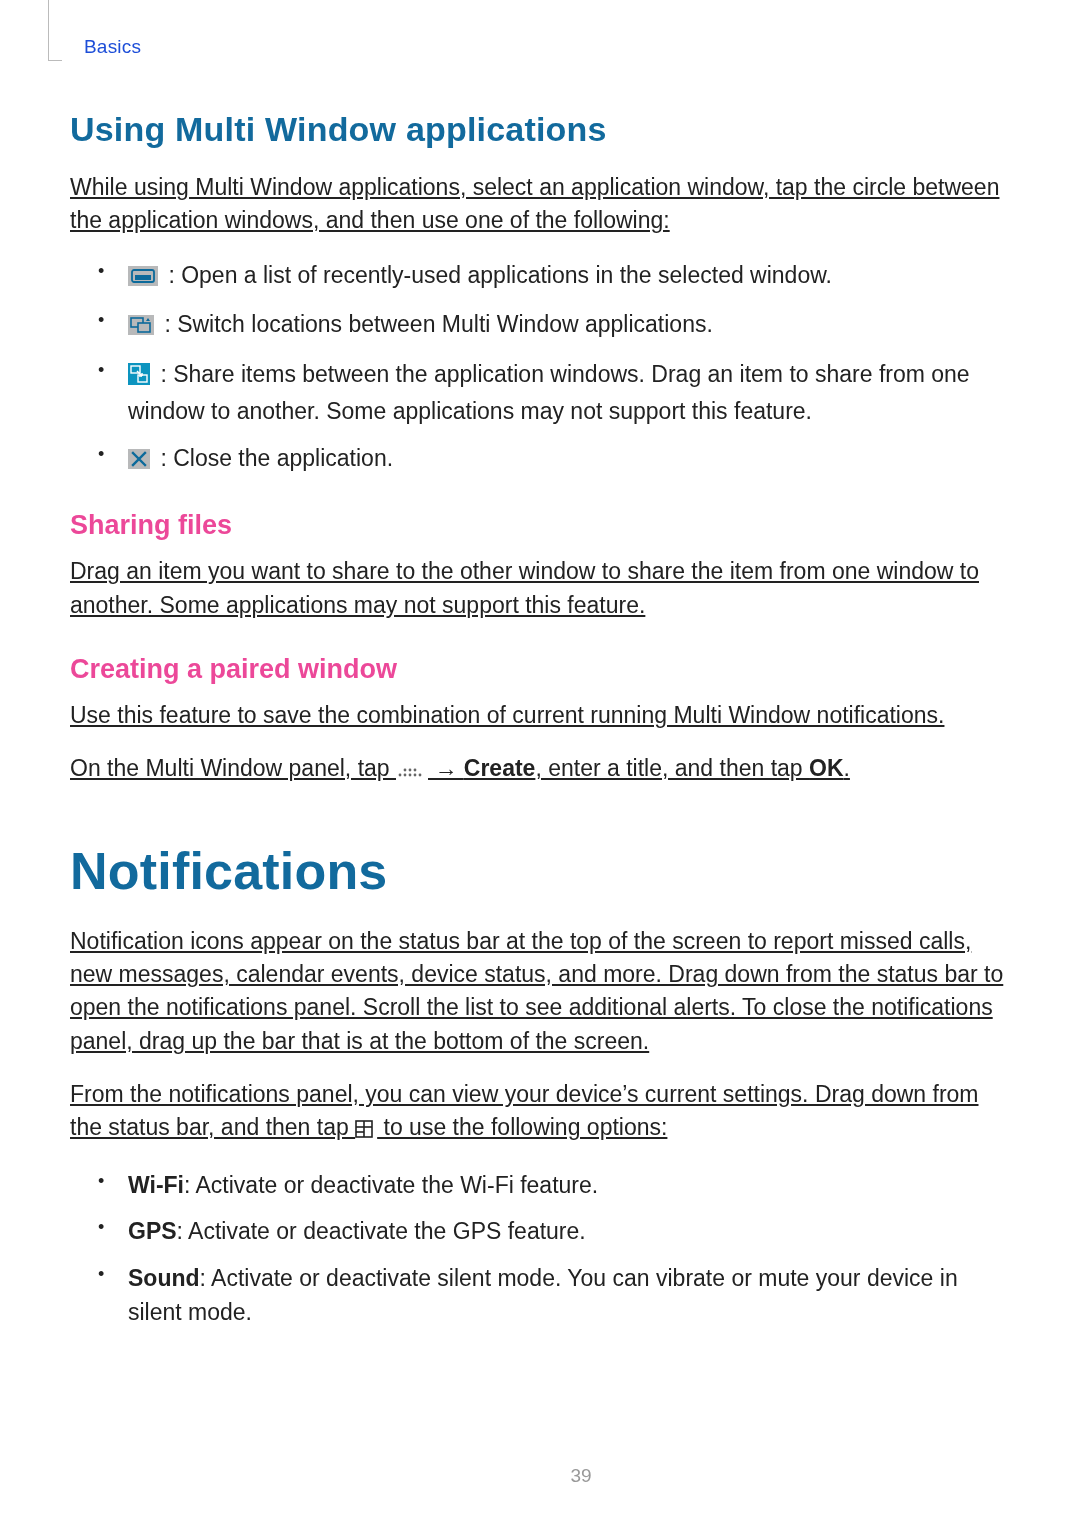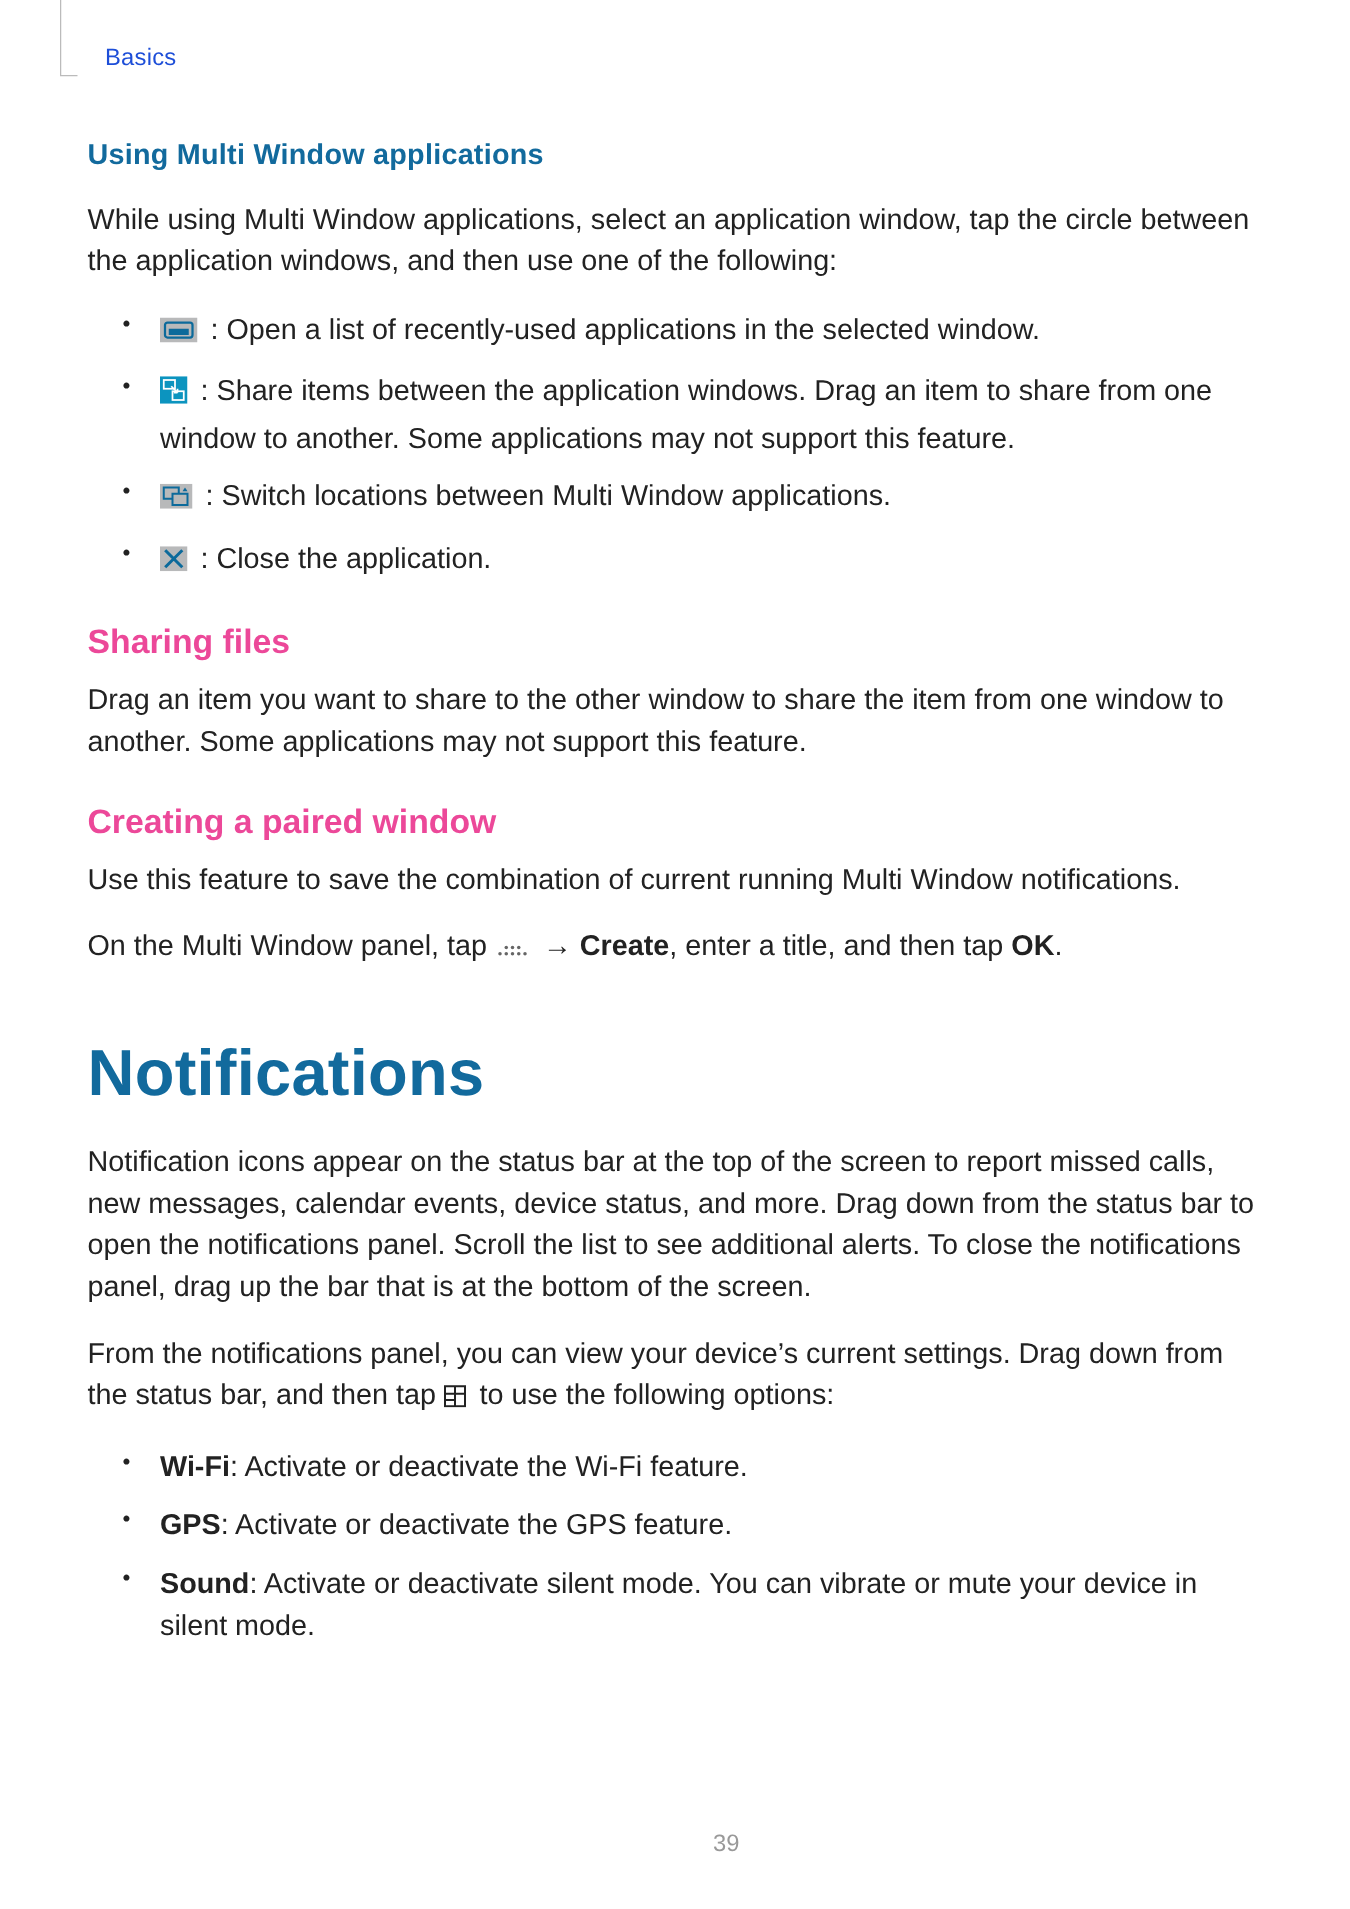--- a/index.html
+++ b/index.html
@@ -21,23 +21,23 @@
     position:absolute;
     top:36px;
     left:84px;
     font-size:19px;
     color:#1d4ed8;
     letter-spacing:0.2px;
   }
 
   .page { padding: 110px 70px 0 70px; }
 
-  .h2 { color:#126a9d; font-size:23px; font-weight:600; margin-bottom:22px; letter-spacing:0.2px; }
+  .h2 { color:#126a9d; font-size:34px; font-weight:600; margin-bottom:22px; letter-spacing:0.2px; }
   .body { font-size:23px; line-height:1.45; color:#222; }
-  .para { margin-bottom:20px; }
+  .para { margin-bottom:20px;text-decoration:underline; }
 
   ul.iconlist, ul.txtlist { list-style:none; margin:10px 0 24px 0; }
   ul.iconlist > li, ul.txtlist > li { position:relative; padding-left:58px; font-size:23px; line-height:1.5; margin-bottom:12px; }
   ul.iconlist > li::before, ul.txtlist > li::before {
     content:"•"; position:absolute; left:28px; top:0; font-size:18px; color:#222;
   }
 
   .inline-icon {
     display:inline-block;
     vertical-align:-3px;
@@ -75,38 +75,38 @@
       <span class="inline-icon">
         <svg width="30" height="20" viewBox="0 0 30 20">
           <rect x="0" y="0" width="30" height="20" fill="#b8b9ba"></rect>
           <rect x="4" y="4" width="22" height="12" rx="2" fill="none" stroke="#0c6a9b" stroke-width="1.8"></rect>
           <rect x="7" y="9" width="16" height="5" fill="#0c6a9b"></rect>
         </svg>
       </span><span> : Open a list of recently-used applications in the selected window.</span>
     </li>
     <li>
       <span class="inline-icon">
+        <svg width="26" height="20" viewBox="0 0 26 20">
+          <rect x="0" y="0" width="26" height="20" fill="#b8b9ba"></rect>
+          <rect x="3" y="3" width="12" height="9" fill="none" stroke="#0c6a9b" stroke-width="1.6"></rect>
+          <rect x="10" y="8" width="12" height="9" fill="#b8b9ba" stroke="#0c6a9b" stroke-width="1.6"></rect>
+          <path d="M18 6 L22 6 L20 3 Z" fill="#0c6a9b"></path>
+        </svg>
+      </span><span> : Switch locations between Multi Window applications.</span>
+    </li>
+    <li>
+      <span class="inline-icon">
         <svg width="22" height="22" viewBox="0 0 22 22">
           <rect x="0" y="0" width="22" height="22" fill="#0c94bf"></rect>
           <rect x="3" y="3" width="9" height="7" fill="none" stroke="#fff" stroke-width="1.4"></rect>
           <rect x="10" y="12" width="9" height="7" fill="none" stroke="#fff" stroke-width="1.4"></rect>
           <path d="M9 8 L14 13" stroke="#fff" stroke-width="1.4"></path>
           <path d="M14 13 L14 10 M14 13 L11 13" stroke="#fff" stroke-width="1.4"></path>
         </svg>
       </span><span> : Share items between the application windows. Drag an item to share from one window to another. Some applications may not support this feature.</span>
-    </li>
-    <li>
-      <span class="inline-icon">
-        <svg width="26" height="20" viewBox="0 0 26 20">
-          <rect x="0" y="0" width="26" height="20" fill="#b8b9ba"></rect>
-          <rect x="3" y="3" width="12" height="9" fill="none" stroke="#0c6a9b" stroke-width="1.6"></rect>
-          <rect x="10" y="8" width="12" height="9" fill="#b8b9ba" stroke="#0c6a9b" stroke-width="1.6"></rect>
-          <path d="M18 6 L22 6 L20 3 Z" fill="#0c6a9b"></path>
-        </svg>
-      </span><span> : Switch locations between Multi Window applications.</span>
     </li>
     <li>
       <span class="inline-icon">
         <svg width="22" height="20" viewBox="0 0 22 20">
           <rect x="0" y="0" width="22" height="20" fill="#b8b9ba"></rect>
           <path d="M5 4 L17 16 M17 4 L5 16" stroke="#0c6a9b" stroke-width="2.4" stroke-linecap="square"></path>
         </svg>
       </span><span> : Close the application.</span>
     </li>
   </ul>

